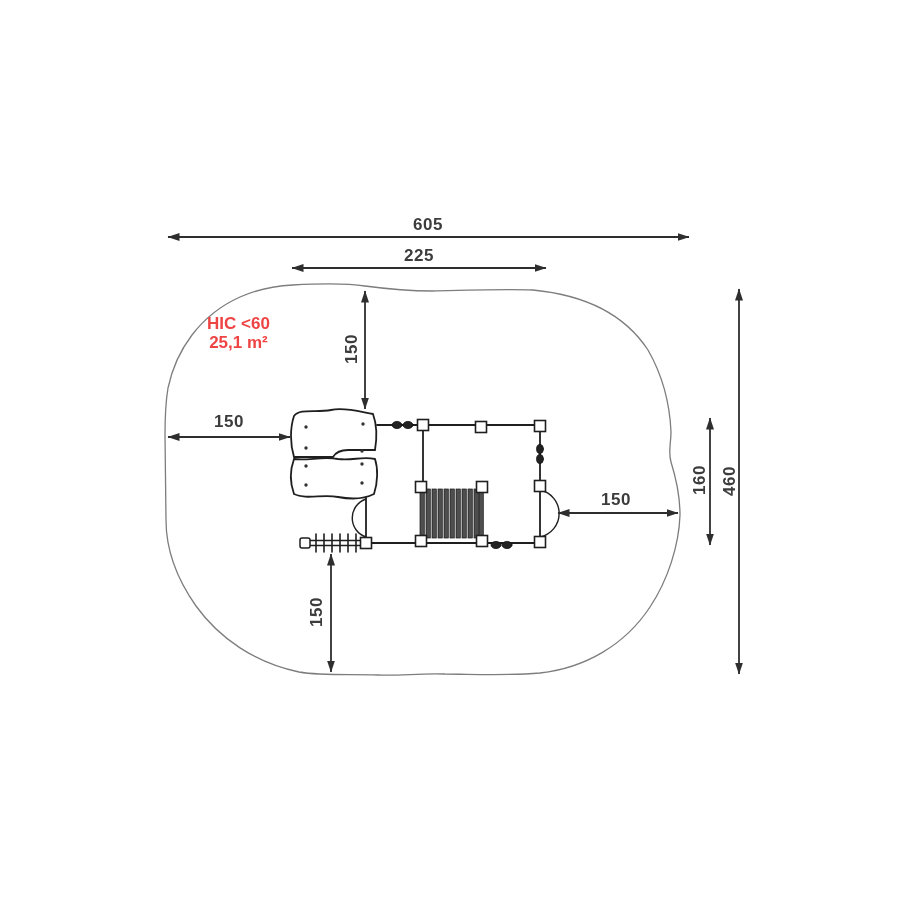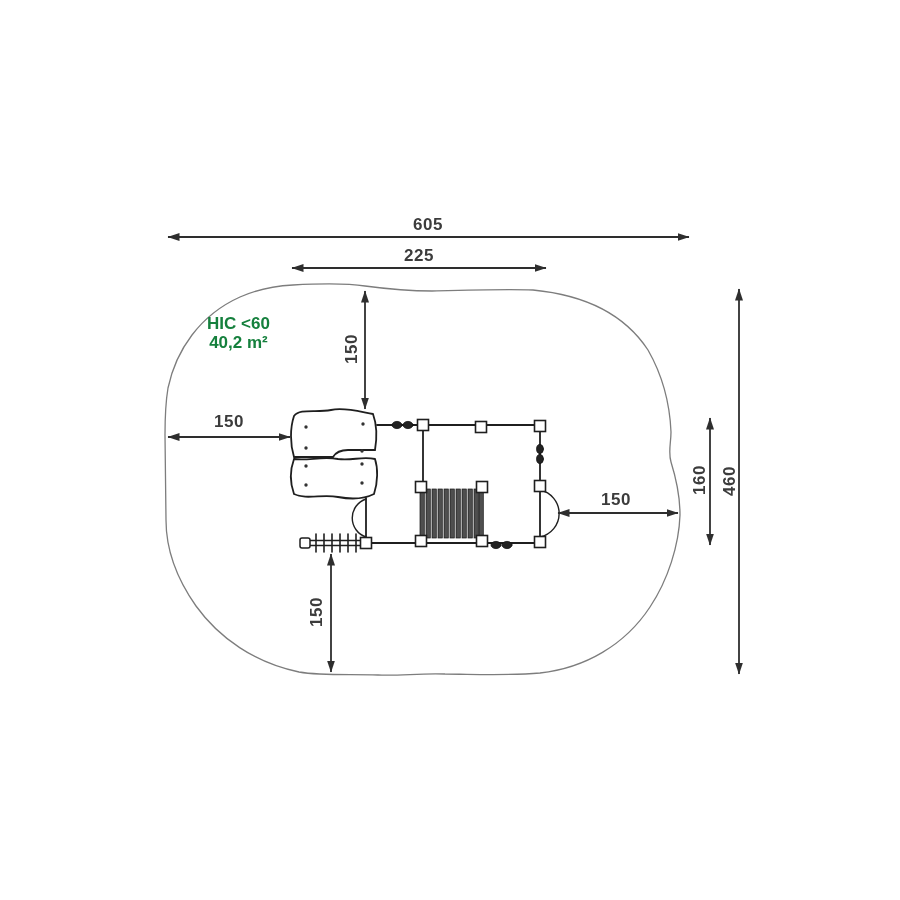--- a/index.html
+++ b/index.html
@@ -32,21 +32,21 @@
   }
   .dim-label.rot {
     transform: translate(-50%, -50%) rotate(-90deg);
   }
   .anno-block {
     position: absolute;
     left: 207px;
     top: 314px;
     font-size: 17px;
     font-weight: 600;
-    color: #15803d;
+    color: #ef4444;
     line-height: 19px;
     text-align: center;
     white-space: nowrap;
   }
 </style>
 </head>
 <body>
 
 <div class="canvas">
 
@@ -202,16 +202,16 @@
   <div class="dim-label" style="left:616px; top:499px;">150</div>
 
   <div class="dim-label rot" style="left:699px; top:480px;">160</div>
 
   <div class="dim-label rot" style="left:729px; top:481px;">460</div>
 
   <div class="dim-label rot" style="left:316px; top:612px;">150</div>
 
   <div class="anno-block">
     <div>HIC &lt;60</div>
-    <div>40,2 m²</div>
+    <div>25,1 m²</div>
   </div>
 
 </div>
 
 </body></html>

